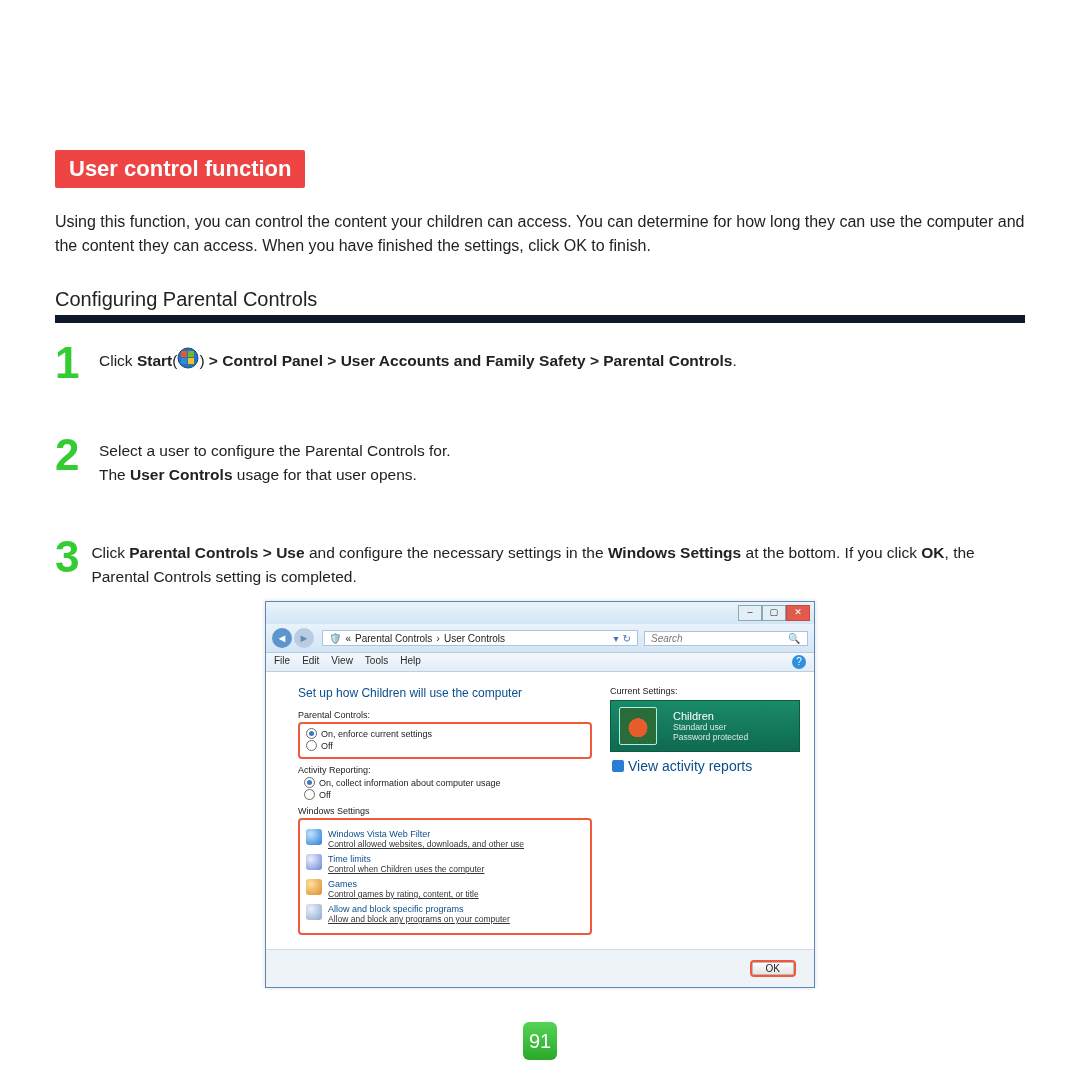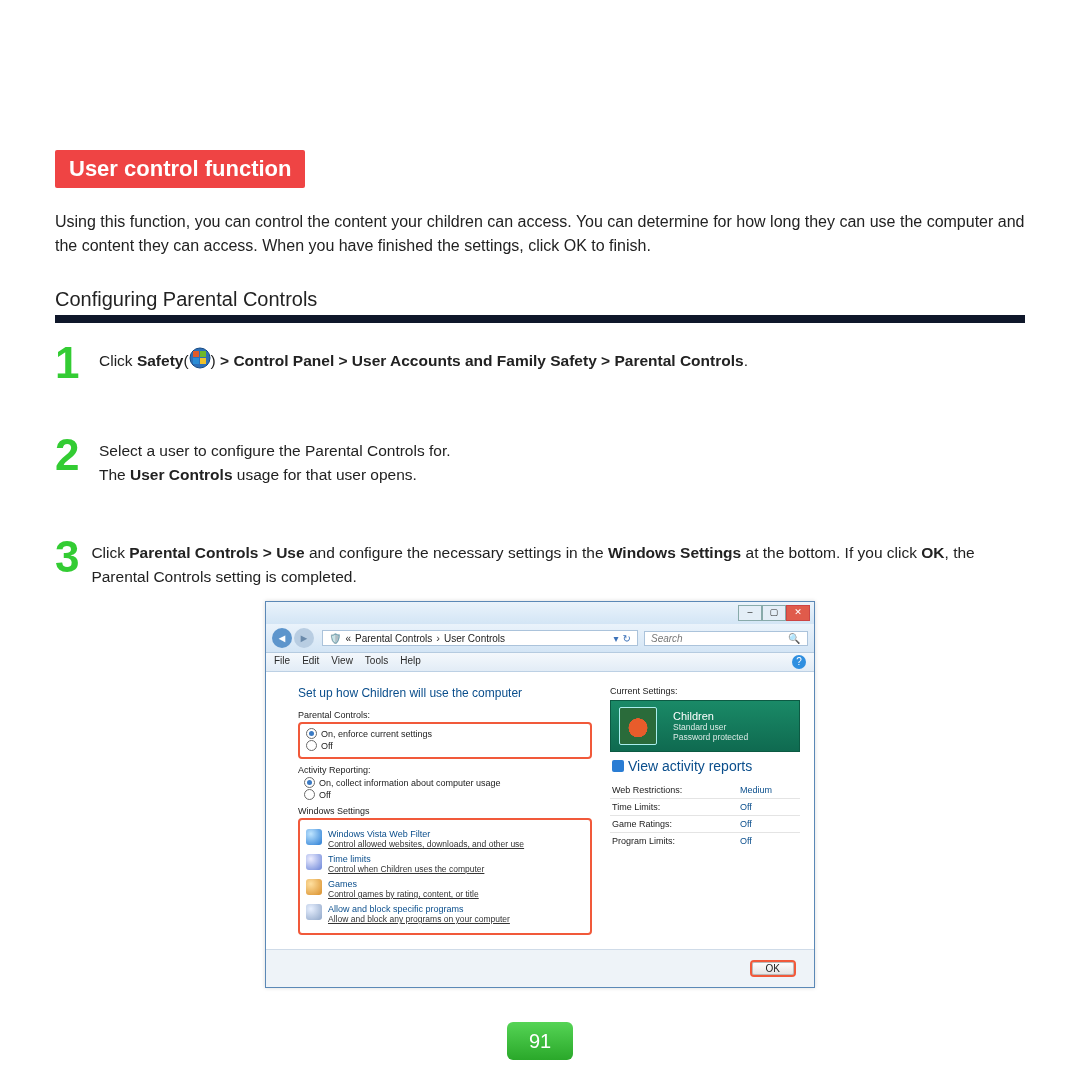--- a/index.html
+++ b/index.html
@@ -196,21 +196,21 @@
     padding: 1px 14px;
     font-size: 10px;
     background: linear-gradient(#fefefe,#e3e3e3);
     box-shadow: inset 0 0 0 1px #bbb;
   }
   .page-number {
     position: absolute;
     left: 50%;
     transform: translateX(-50%);
     bottom: 20px;
-    width: 66px; height: 38px;
+    width: 34px; height: 38px;
     background: linear-gradient(#55d455,#2aa82a);
     color:#fff;
     font-size: 20px;
     border-radius: 6px;
     display:flex; align-items:center; justify-content:center;
   }
   .arrow { font-size: 11px; color:#333; }
 </style>
 </head>
 <body>
@@ -219,21 +219,21 @@
   <div class="title-badge">User control function</div>
 
   <p class="intro">Using this function, you can control the content your children can access. You can determine for how long they can use the computer and the content they can access. When you have finished the settings, click OK to finish.</p>
 
   <div class="section-title">Configuring Parental Controls</div>
 
   
   <div class="step">
     <div class="step-num">1</div>
     <div class="step-body">
-      <span>Click </span><b>Safety</b><span>(</span><span class="start-orb"><svg width="22" height="22" viewBox="0 0 22 22">
+      <span>Click </span><b>Start</b><span>(</span><span class="start-orb"><svg width="22" height="22" viewBox="0 0 22 22">
             <circle cx="11" cy="11" r="10" fill="#2d6fb8" stroke="#164a82"></circle>
             <rect x="4" y="4" width="6" height="6" fill="#e05b2a"></rect>
             <rect x="11" y="4" width="6" height="6" fill="#6db82d"></rect>
             <rect x="4" y="11" width="6" height="6" fill="#2a8dd6"></rect>
             <rect x="11" y="11" width="6" height="6" fill="#f0c22a"></rect>
           </svg></span><span>)</span><b> &gt; Control Panel &gt; User Accounts and Family Safety &gt; Parental Controls</b><span>.</span>
     </div>
   </div>
 
   
@@ -352,40 +352,20 @@
           <div>
             <div class="uname">Children</div>
             <div class="umeta">Standard user</div>
             <div class="umeta">Password protected</div>
           </div>
         </div>
         <a class="view-link">
             <span class="mini-icon"></span>
             <span>View activity reports</span>
           </a>
-        <table class="settings-table">
-          <tbody>
-              <tr>
-                <td>Web Restrictions:</td>
-                <td>Medium</td>
-              </tr>
-          <tr>
-                <td>Time Limits:</td>
-                <td>Off</td>
-              </tr>
-          <tr>
-                <td>Game Ratings:</td>
-                <td>Off</td>
-              </tr>
-          <tr>
-                <td>Program Limits:</td>
-                <td>Off</td>
-              </tr>
-        </tbody>
-          </table>
       </div>
     </div>
 
     <div class="win-footer">
       <span class="ok-btn">OK</span>
     </div>
   </div>
 </div>
 
 <div class="page-number">91</div>

